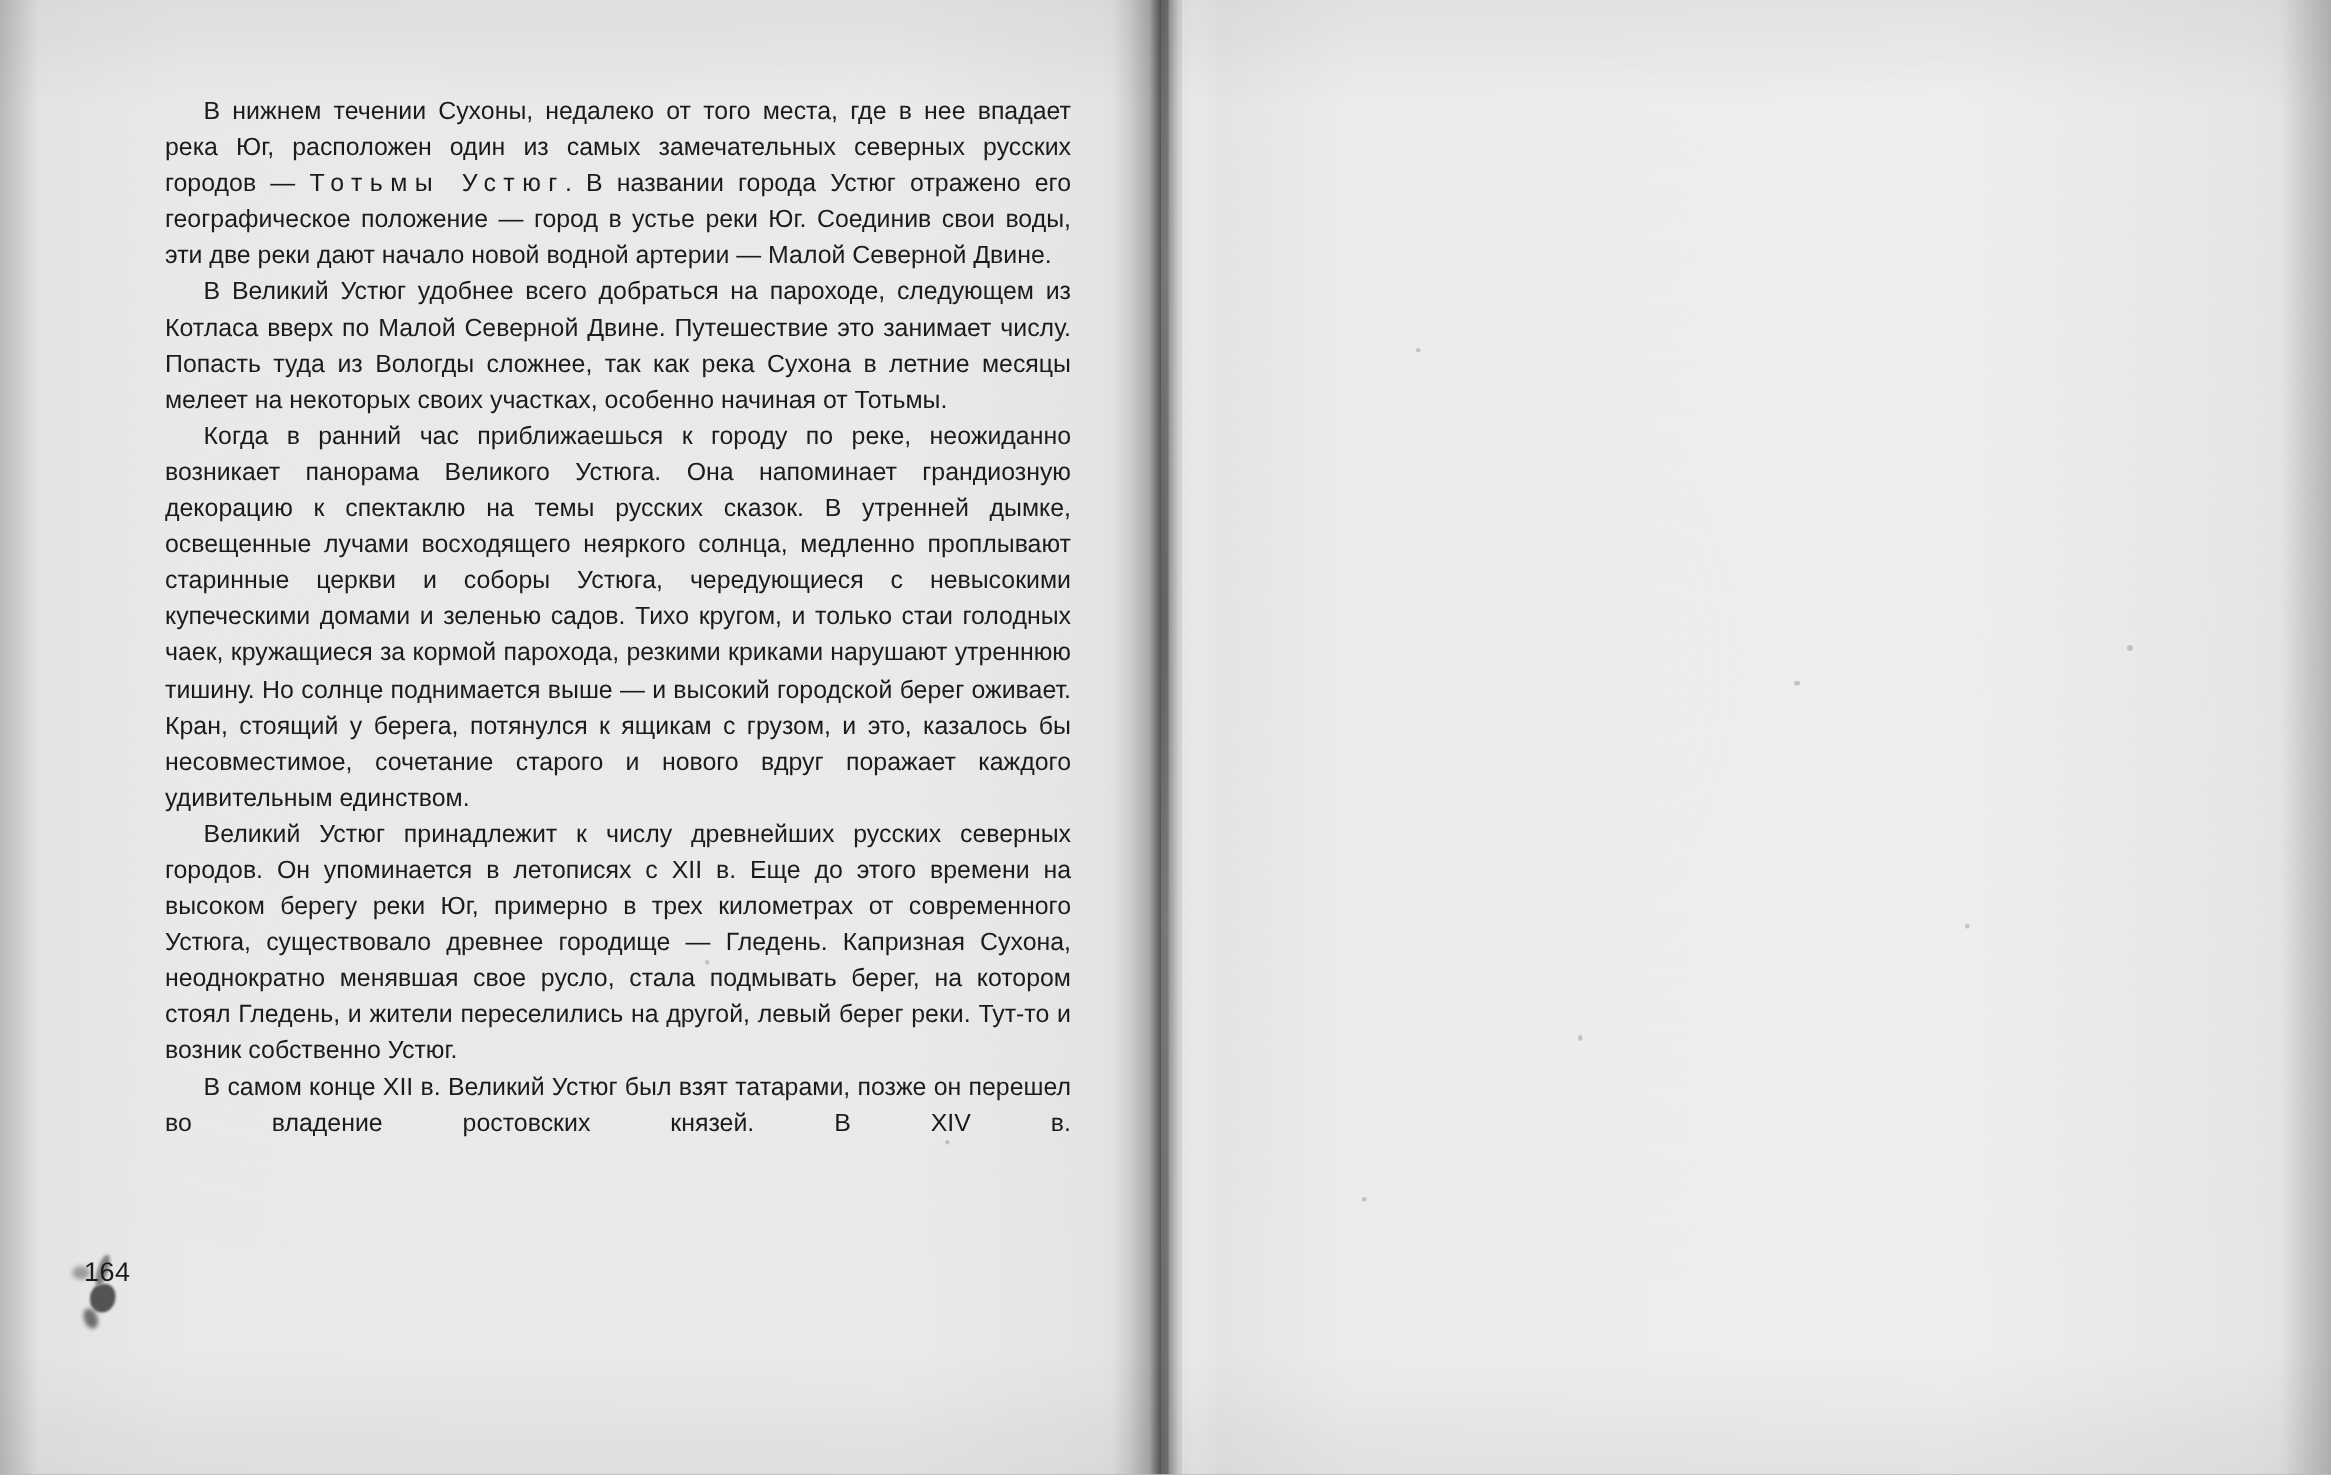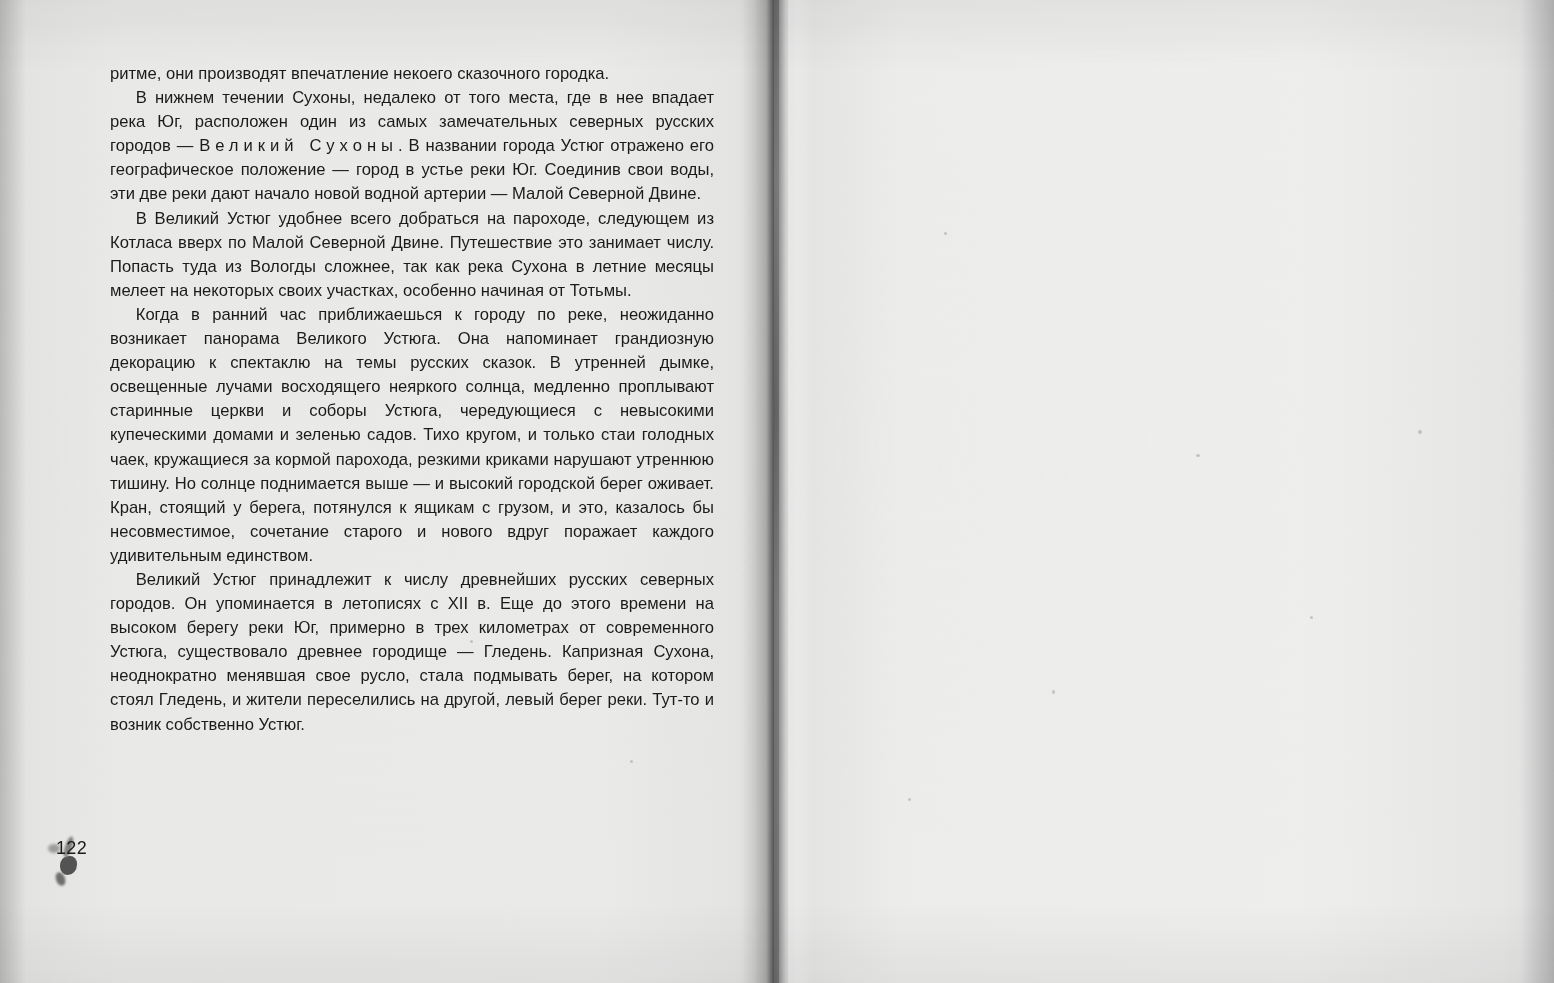--- a/index.html
+++ b/index.html
@@ -179,41 +179,41 @@
   }
 </style>
 </head>
 <body>
 
 <div id="scan">
 
   <div class="page page-left">
     <div class="column col-left">
 
-      <p class="no-indent">ритме, они производят впечатление некоего сказочного городка.</p>
-
-      <p><span>В нижнем течении Сухоны, недалеко от того места, где в нее впадает река Юг, расположен один из самых замечательных северных русских городов — </span><span class="spaced">Великий Сухоны</span><span>. В названии города Устюг отражено его географическое положение — город в устье реки Юг. Соединив свои воды, эти две реки дают начало новой водной артерии — Малой Северной Двине.</span></p>
+
+      <p><span>В нижнем течении Сухоны, недалеко от того места, где в нее впадает река Юг, расположен один из самых замечательных северных русских городов — </span><span class="spaced">Тотьмы Устюг</span><span>. В названии города Устюг отражено его географическое положение — город в устье реки Юг. Соединив свои воды, эти две реки дают начало новой водной артерии — Малой Северной Двине.</span></p>
 
       <p>В Великий Устюг удобнее всего добраться на пароходе, следующем из Котласа вверх по Малой Северной Двине. Путешествие это занимает числу. Попасть туда из Вологды сложнее, так как река Сухона в летние месяцы мелеет на некоторых своих участках, особенно начиная от Тотьмы.</p>
 
       <p>Когда в ранний час приближаешься к городу по реке, неожиданно возникает панорама Великого Устюга. Она напоминает грандиозную декорацию к спектаклю на темы русских сказок. В утренней дымке, освещенные лучами восходящего неяркого солнца, медленно проплывают старинные церкви и соборы Устюга, чередующиеся с невысокими купеческими домами и зеленью садов. Тихо кругом, и только стаи голодных чаек, кружащиеся за кормой парохода, резкими криками нарушают утреннюю тишину. Но солнце поднимается выше — и высокий городской берег оживает. Кран, стоящий у берега, потянулся к ящикам с грузом, и это, казалось бы несовместимое, сочетание старого и нового вдруг поражает каждого удивительным единством.</p>
 
       <p>Великий Устюг принадлежит к числу древнейших русских северных городов. Он упоминается в летописях с XII в. Еще до этого времени на высоком берегу реки Юг, примерно в трех километрах от современного Устюга, существовало древнее городище — Гледень. Капризная Сухона, неоднократно менявшая свое русло, стала подмывать берег, на котором стоял Гледень, и жители переселились на другой, левый берег реки. Тут-то и возник собственно Устюг.</p>
 
+      <p class="last-line-full">В самом конце XII в. Великий Устюг был взят татарами, позже он перешел во владение ростовских князей. В XIV в.</p>
 
     </div>
 
     <div class="ink-blot">
       <span class="b1"></span>
         <span class="b2"></span>
         <span class="b3"></span>
         <span class="b4"></span>
     </div>
 
-    <div class="folio folio-left">122</div>
+    <div class="folio folio-left">164</div>
   </div>
 
   <div class="gutter"></div>
   <div class="gutter-line"></div>
   <div class="gutter-highlight"></div>
 
   <div class="page page-right">
     
 
     

